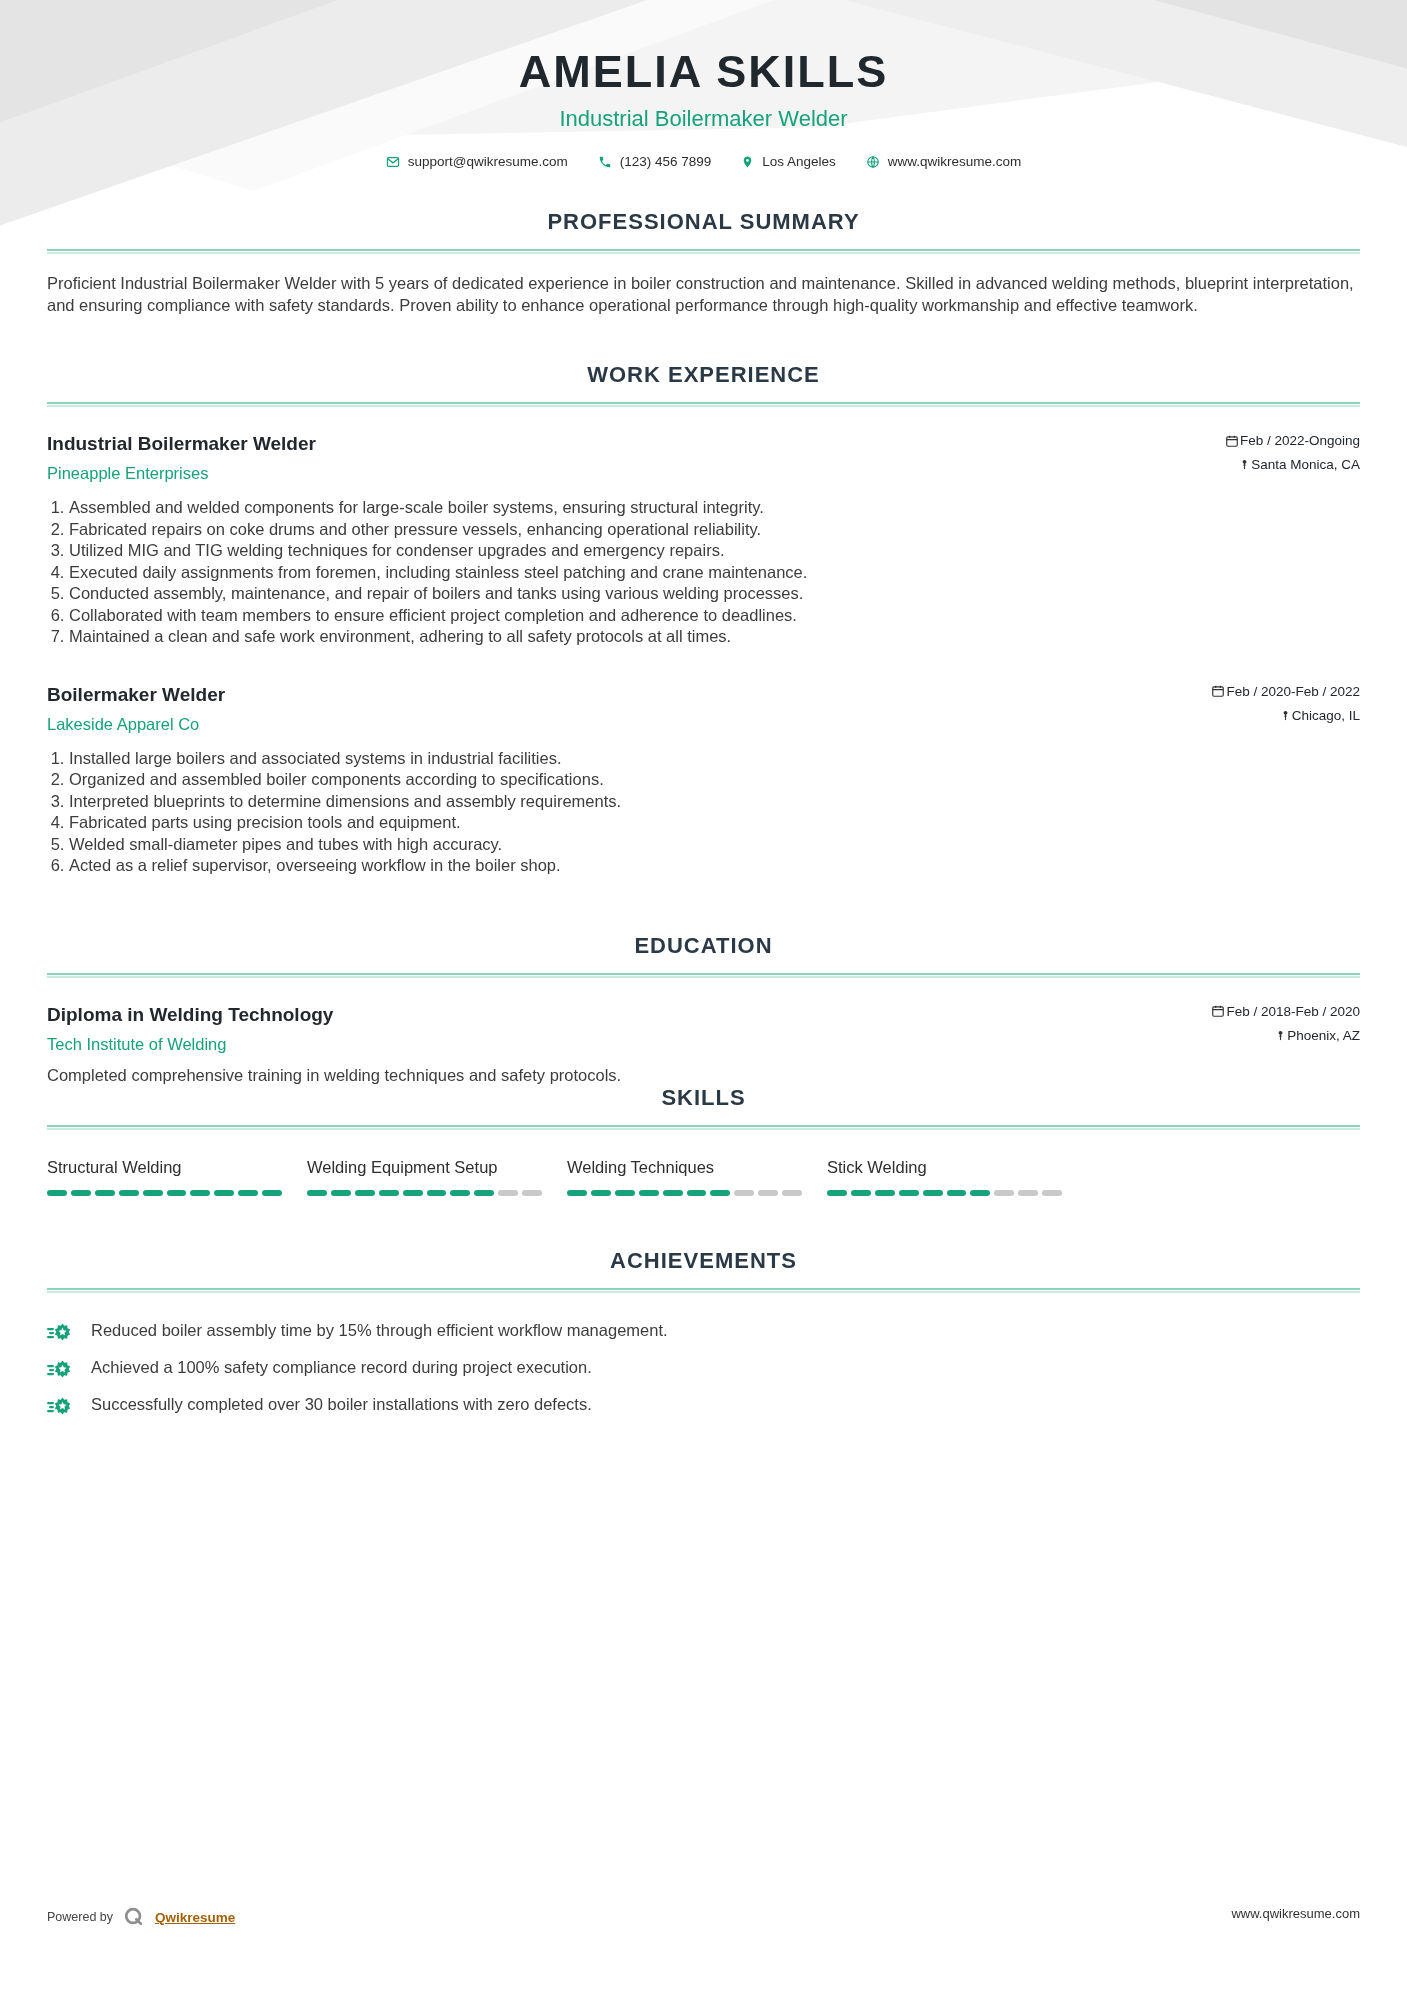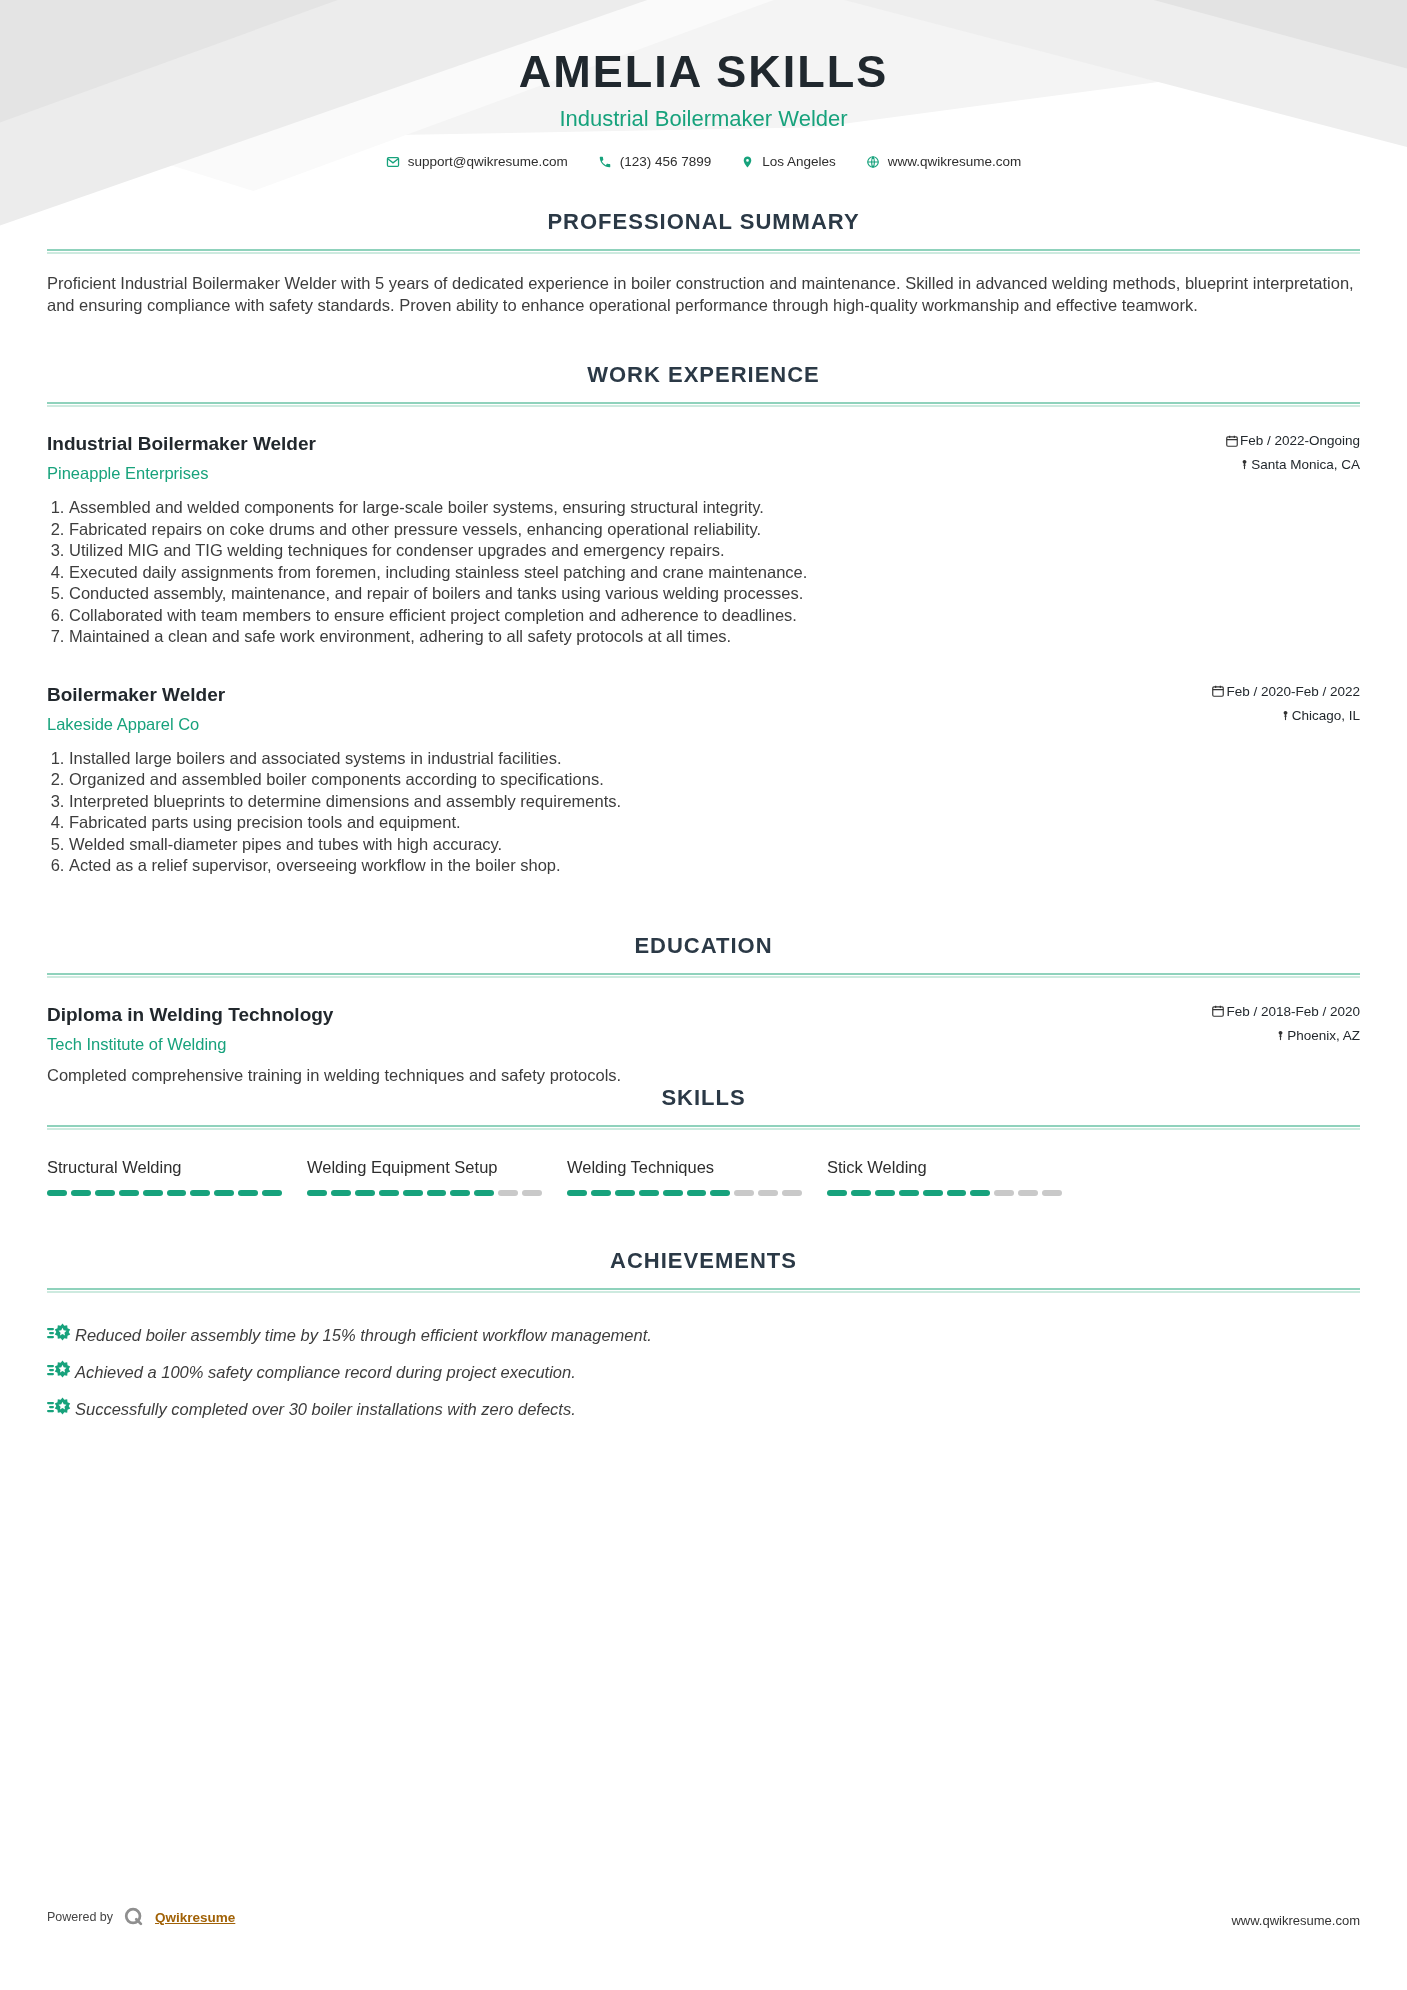--- a/index.html
+++ b/index.html
@@ -61,24 +61,24 @@
 
   
   .skills-grid{display:grid;grid-template-columns:repeat(4,235px);gap:25px;margin-top:28px;}
   .skill-name{font-size:16.5px;color:#2e2e2e;font-weight:500;}
   .skill-bar{display:flex;gap:4px;margin-top:13px;}
   .dash{flex:1;height:6px;border-radius:3px;background:var(--bar-empty);}
   .dash.filled{background:var(--accent);}
 
   
   .ach-list{margin-top:28px;}
-  .ach-item{display:flex;align-items:flex-end;gap:4px;margin-bottom:13px;font-size:16.5px;color:var(--body);font-style:italic;}
-
-  
-  .footer{position:absolute;left:47px;right:47px;bottom:62px;display:flex;justify-content:space-between;align-items:flex-end;z-index:1;}
+  .ach-item{display:flex;align-items:flex-start;gap:20px;margin-bottom:13px;font-size:16.5px;color:var(--body);}
+
+  
+  .footer{position:absolute;left:47px;right:47px;bottom:62px;display:flex;justify-content:space-between;align-items:flex-start;z-index:1;}
   .powered{display:flex;align-items:center;gap:10px;}
   .powered-label{font-size:12.5px;color:#444;}
   .brand{font-size:13.5px;font-weight:700;color:#a16207;text-decoration:underline;}
   .footer-site{font-size:13px;color:#333;}
 </style>
 </head>
 <body>
 
 <div class="page">
 

